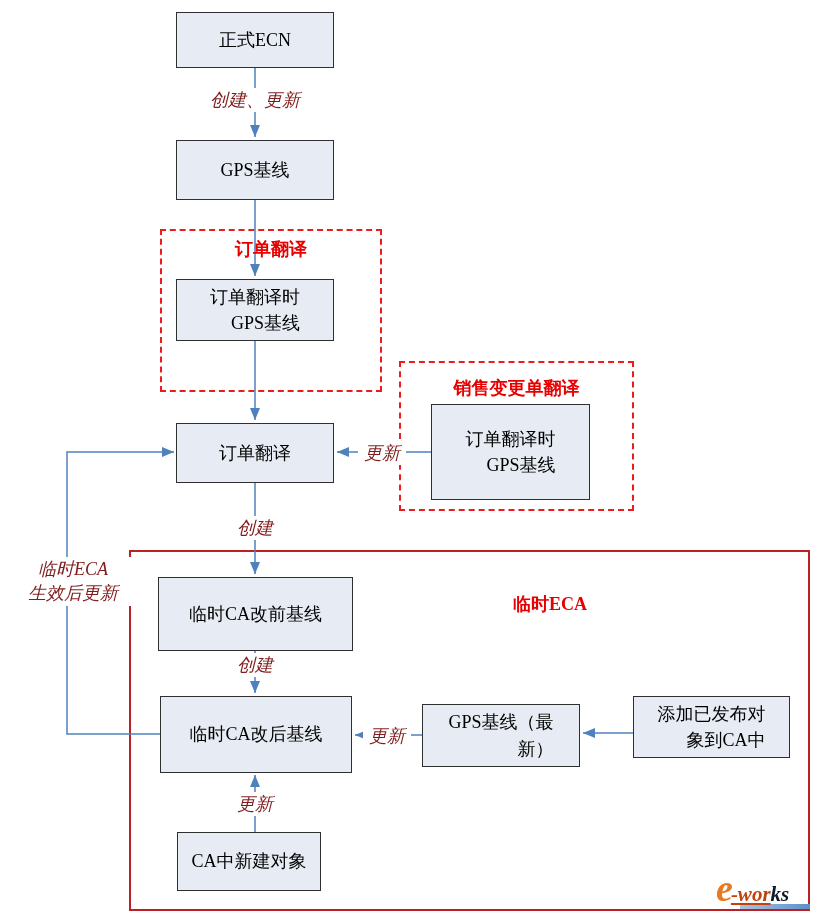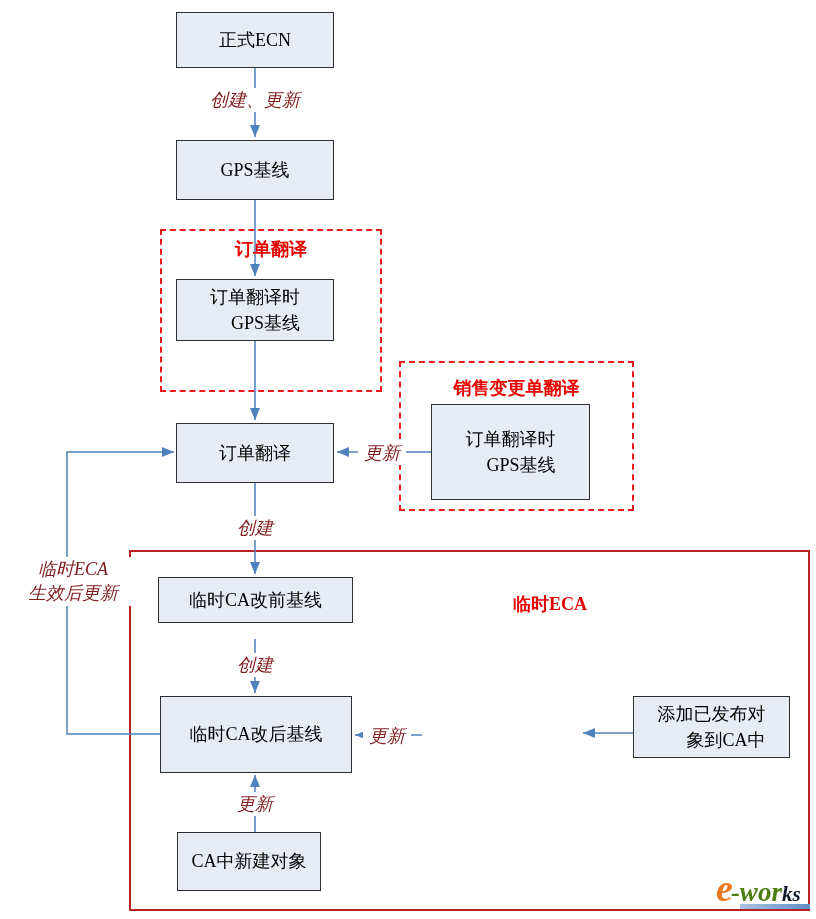--- a/index.html
+++ b/index.html
@@ -66,21 +66,21 @@
     left: 716px;
     top: 869px;
     width: 96px;
     z-index: 4;
     font-style: italic;
     font-weight: bold;
     line-height: 1;
     text-align: left;
   }
   .logo-e  { color:#e8791e; font-size:38px; letter-spacing:-2px; }
-  .logo-wor{ color:#4d7c0f; font-size:27px; }
+  .logo-wor{ color:#c2410c; font-size:21px;text-decoration:underline; }
   .logo-ks { color:#0f172a; font-size:21px; }
   .logo-bar{
     height:5px; width:70px; margin-left:24px; margin-top:-3px;
     background: linear-gradient(90deg,#a9c3e2,#5d8fc9);
   }
 </style>
 </head>
 <body>
 
 <div id="stage">
@@ -113,22 +113,24 @@
     </g>
   </svg>
 
   <div class="box" style="left:176px;top:12px;width:158px;height:56px">正式ECN</div>
   <div class="box" style="left:176px;top:140px;width:158px;height:60px">GPS基线</div>
   <div class="box" style="left:176px;top:279px;width:158px;height:62px">订单翻译时
 GPS基线</div>
   <div class="box" style="left:176px;top:423px;width:158px;height:60px">订单翻译</div>
   <div class="box" style="left:431px;top:404px;width:159px;height:96px">订单翻译时
 GPS基线</div>
-  <div class="box" style="left:158px;top:577px;width:195px;height:46px">临时CA改前基线</div>
+  <div class="box" style="left:158px;top:577px;width:195px;height:74px">临时CA改前基线</div>
   <div class="box" style="left:160px;top:696px;width:192px;height:77px">临时CA改后基线</div>
+  <div class="box" style="left:422px;top:704px;width:158px;height:63px">GPS基线（最
+新）</div>
   <div class="box" style="left:633px;top:696px;width:157px;height:62px">添加已发布对
 象到CA中</div>
   <div class="box" style="left:177px;top:832px;width:144px;height:59px">CA中新建对象</div>
 
   <div class="edge-label" style="left:208px;top:88px;width:94px">创建、更新</div>
   <div class="edge-label" style="left:227px;top:516px;width:56px">创建</div>
   <div class="edge-label" style="left:358px;top:441px;width:48px">更新</div>
   <div class="edge-label" style="left:227px;top:653px;width:56px">创建</div>
   <div class="edge-label" style="left:363px;top:724px;width:48px">更新</div>
   <div class="edge-label" style="left:227px;top:792px;width:56px">更新</div>

